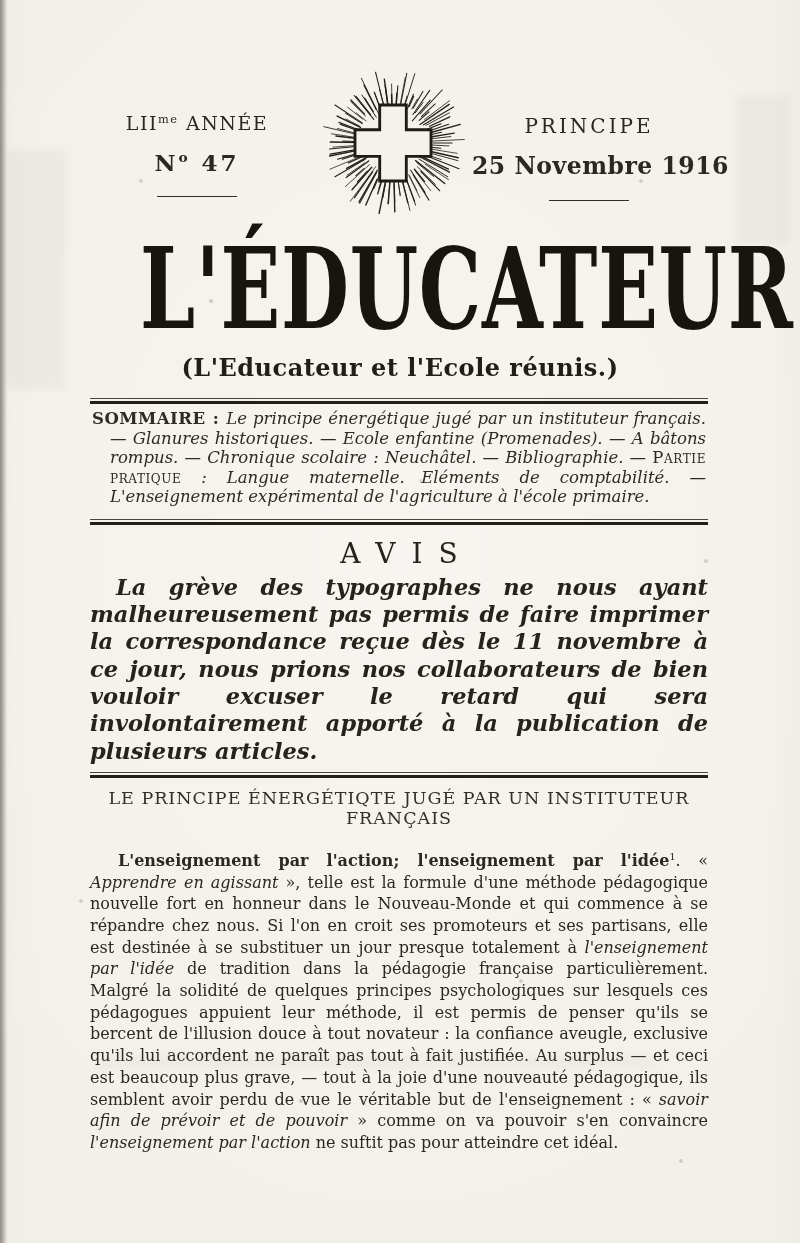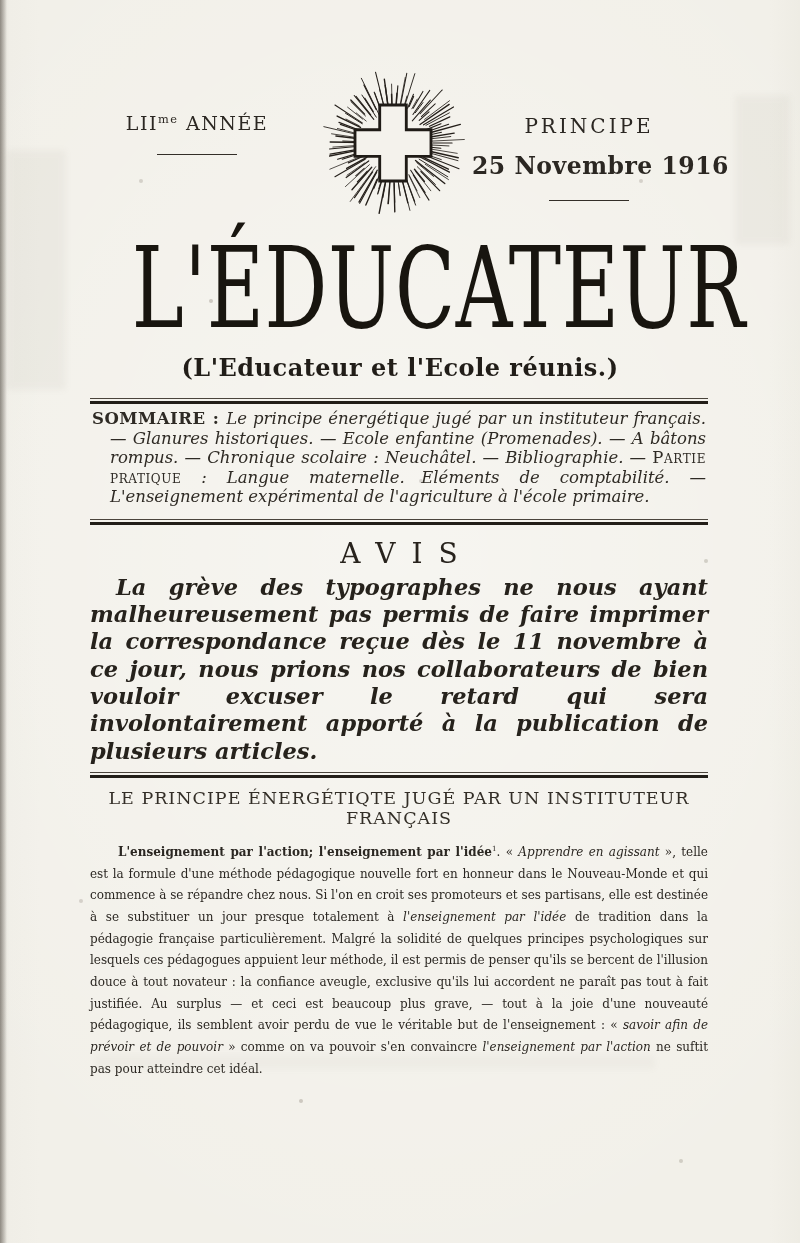--- a/index.html
+++ b/index.html
@@ -37,21 +37,21 @@
   .annee{font-size:19px;letter-spacing:1.5px;white-space:nowrap;}
   .numero{margin-top:15px;font-size:23px;font-weight:bold;letter-spacing:3px;}
   .mast-rule{margin:20px auto 0;width:80px;border-top:1.6px solid #332e28;}
   .mast-right{position:absolute;left:472px;top:114px;width:234px;text-align:center;}
   .place{font-size:20px;letter-spacing:3px;}
   .date{margin-top:14px;font-size:23.5px;font-weight:bold;letter-spacing:0.5px;white-space:nowrap;}
   .emblem{position:absolute;left:317px;top:60px;width:152px;height:166px;}
   .emblem svg{width:100%;height:100%;}
 
   
-  .title{margin:4px 0 0;text-align:center;font-weight:normal;color:#18150f;
+  .title{margin:4px 0 0;text-align:center;font-weight:bold;color:#18150f;
     font-size:112px;line-height:0.94;letter-spacing:1px;white-space:nowrap;}
   .title-inner{display:inline-block;transform:scaleX(0.70);transform-origin:center;}
   .subtitle{margin-top:12px;text-align:center;font-size:24px;font-weight:bold;letter-spacing:0.5px;color:#211d18;}
 
   
   .content{margin:0 92px 0 90px;}
   .rule-double{height:2px;border-top:1.2px solid #4a443c;border-bottom:3px solid #221e18;}
   .rule-1{margin-top:16px;}
   .rule-2{margin-top:4px;}
   .rule-3{margin-top:3px;}
@@ -64,37 +64,38 @@
   .seg-b{font-weight:bold;}
   .seg-sup{vertical-align:super;font-size:0.6em;line-height:0;}
 
   .avis-heading{margin-top:12px;text-align:center;font-size:28px;letter-spacing:16px;
     padding-left:16px;color:#28231d;}
   .avis-body{margin:4px 0 7px;font-size:22.5px;line-height:27.3px;font-weight:bold;font-style:italic;
     text-align:justify;text-indent:26px;color:#26221c;}
 
   .article-heading{margin:10px 0 0;text-align:center;font-size:17.5px;font-weight:normal;
     letter-spacing:1px;color:#332e27;}
-  .article-body{margin:14px 0 0;font-size:12px;line-height:21.7px;text-align:justify;
+  .article-body{margin:22px 0 0;font-size:16px;line-height:21.7px;text-align:justify;
     text-indent:28px;color:#2b2722;}
   .footnote{margin:9px 0 0;font-size:15px;text-indent:16px;color:#2e2a24;}
 </style>
 </head>
 <body>
 
 <div class="page">
   <div class="edge-shadow"></div>
   <div class="bleed b1"></div>
   <div class="bleed b2"></div>
   <div class="bleed b3"></div>
   <div class="specks"></div>
 
   <header class="masthead">
     <div class="mast-left">
       <div class="annee"><span>LII</span><span class="seg-sup">me</span><span> ANNÉE</span></div>
+      <div class="numero"><span>N</span><span class="seg-sup">o</span><span> 47</span></div>
       <div class="mast-rule"></div>
     </div>
 
     <div class="emblem">
       <svg viewBox="0 0 160 160" aria-hidden="true">
         <g id="rays" stroke="#241f1a" stroke-width="1.15" stroke-linecap="round">
             <line x1="122.0" y1="80.0" x2="142.2" y2="80.0" stroke-width="1.12"></line>
             <line x1="110.7" y1="81.6" x2="138.9" y2="83.1" stroke-width="0.91"></line>
             <line x1="117.0" y1="84.1" x2="130.4" y2="85.6" stroke-width="1.06"></line>
             <line x1="114.4" y1="85.5" x2="147.6" y2="90.9" stroke-width="0.82"></line>

